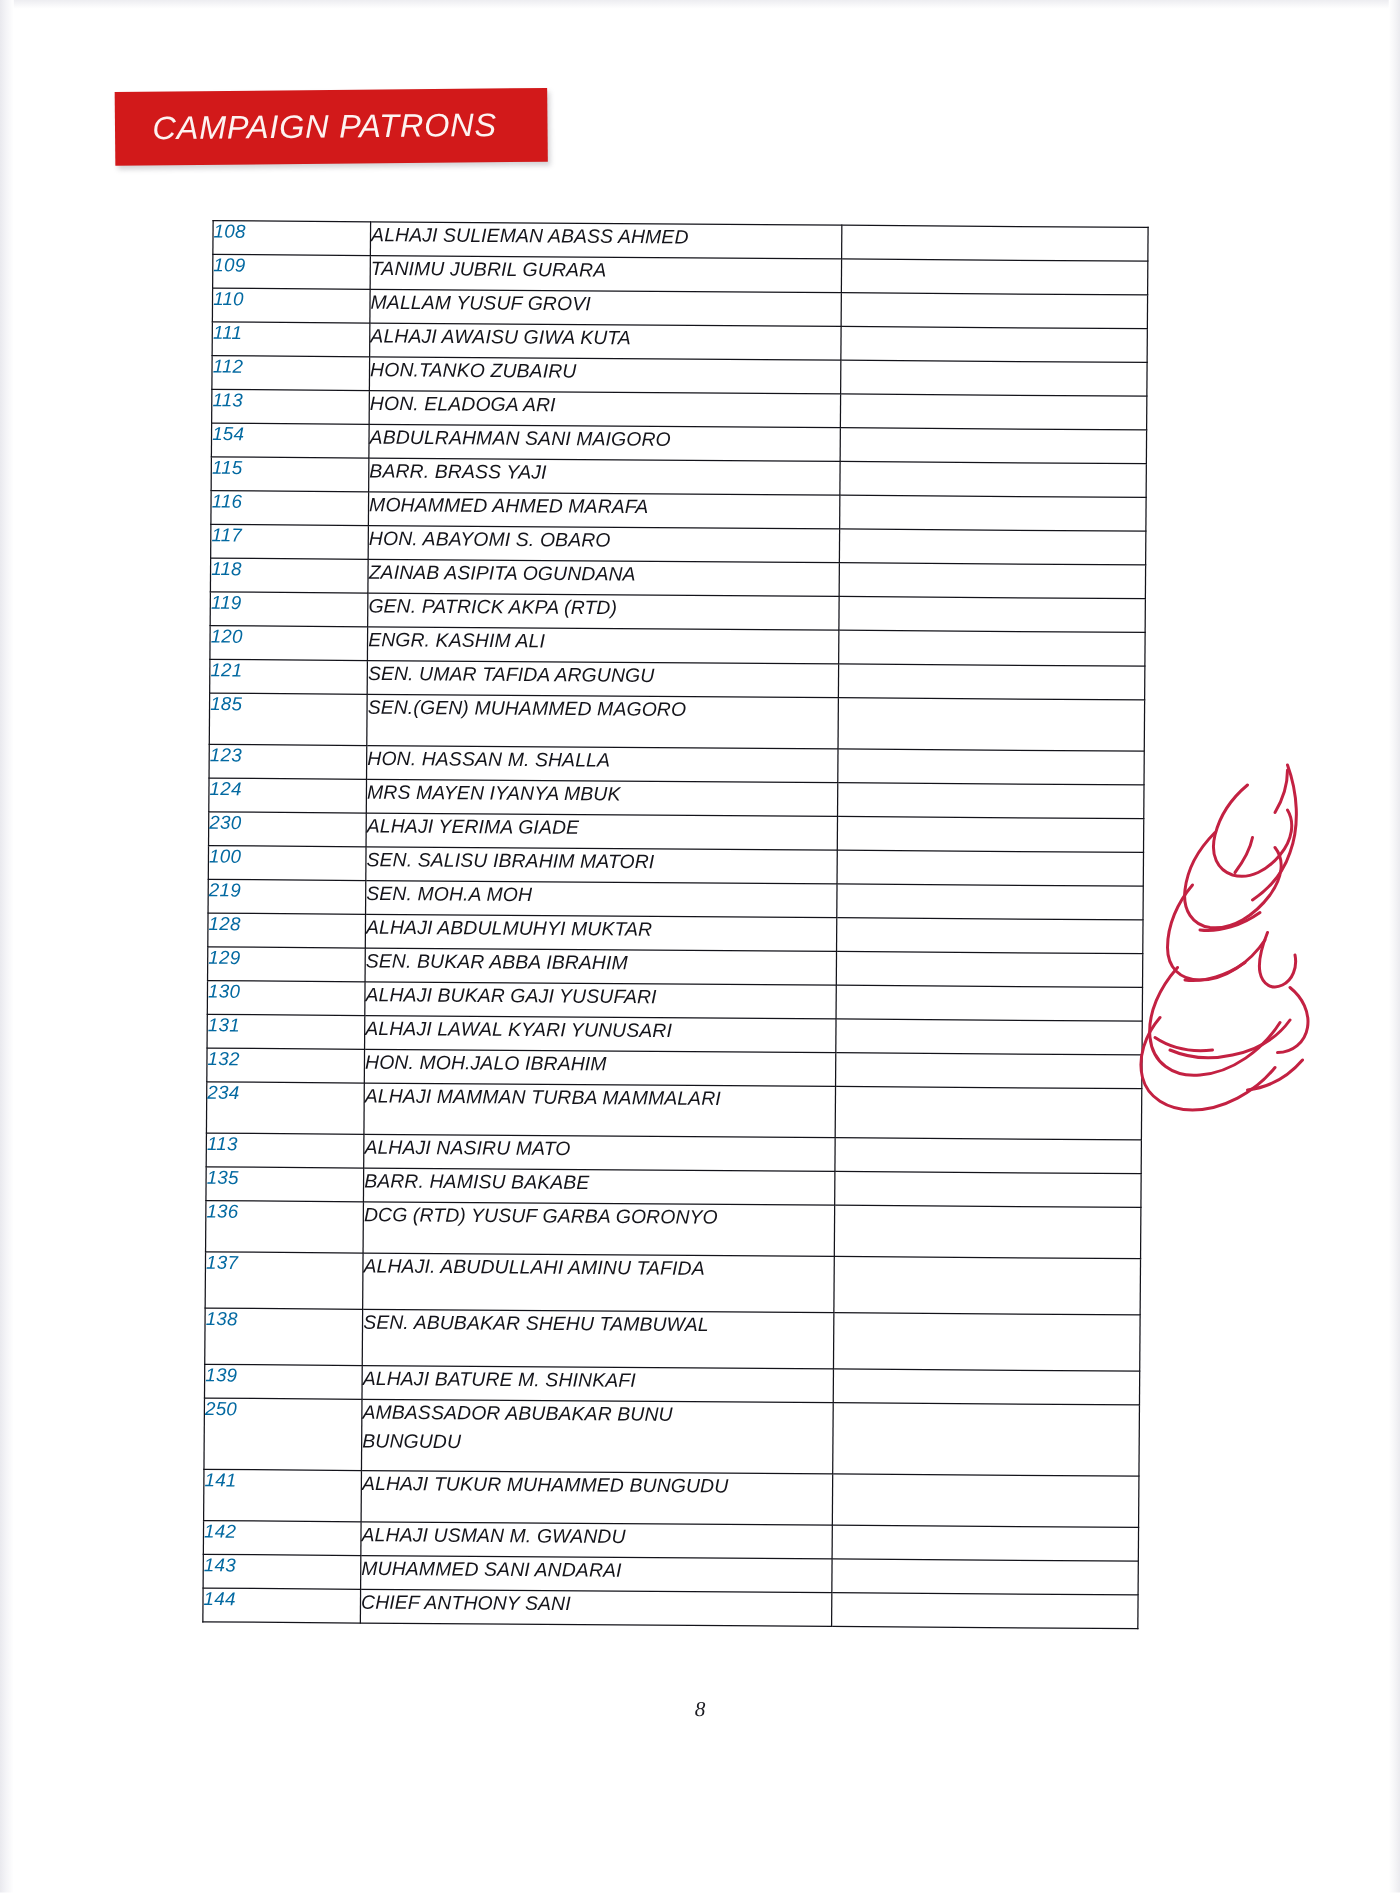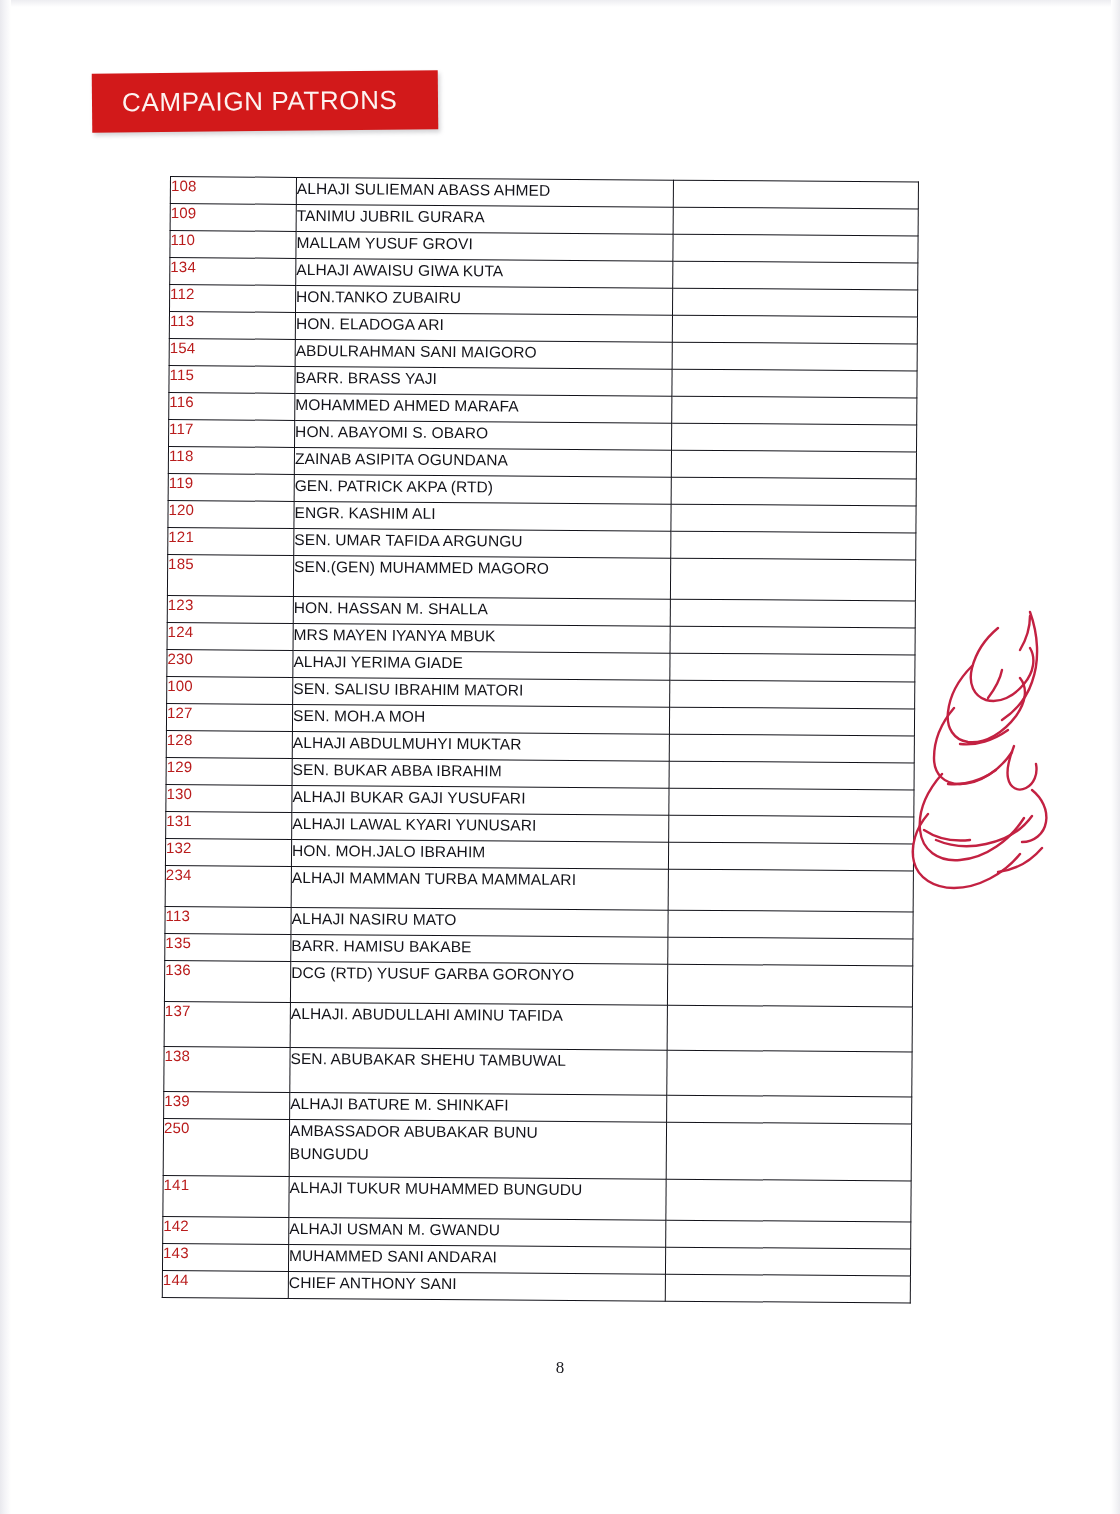--- a/index.html
+++ b/index.html
@@ -13,20 +13,21 @@
     position: relative;
     overflow: hidden;
     font-family: "Liberation Sans", sans-serif;
   }
 
   
   #page {
     position: absolute;
     inset: 0;
     background: #ffffff;
+    font-style: italic;
   }
   .edge-shade-left {
     position: absolute;
     left: 0; top: 0; bottom: 0;
     width: 11px;
     background: linear-gradient(to right, #e9e9ee 0%, #f4f4f7 45%, #ffffff 100%);
   }
   .edge-shade-right {
     position: absolute;
     right: 0; top: 0; bottom: 0;
@@ -81,21 +82,21 @@
   table.patrons col.c-blank { width: 245px; }
 
   table.patrons td {
     border: 1.6px solid #13131a;
     padding: 0;
     vertical-align: top;
     background: #ffffff;
   }
   td.num {
     font-size: 15px;
-    color: #b91c1c;
+    color: #0369a1;
     padding: 2px 0 0 11px;
     letter-spacing: 0.2px;
   }
   td.name {
     font-size: 15.5px;
     color: #14141a;
     padding: 4px 0 0 14px;
     letter-spacing: 0.1px;
     white-space: pre-line;
     line-height: 1.48;
@@ -163,21 +164,21 @@
             <td class="num">109</td>
             <td class="name">TANIMU  JUBRIL GURARA</td>
             <td class="blank"></td>
           </tr>
           <tr class="r-normal">
             <td class="num">110</td>
             <td class="name">MALLAM YUSUF  GROVI</td>
             <td class="blank"></td>
           </tr>
           <tr class="r-normal">
-            <td class="num">134</td>
+            <td class="num">111</td>
             <td class="name">ALHAJI AWAISU GIWA KUTA</td>
             <td class="blank"></td>
           </tr>
           <tr class="r-normal">
             <td class="num">112</td>
             <td class="name">HON.TANKO ZUBAIRU</td>
             <td class="blank"></td>
           </tr>
           <tr class="r-normal">
             <td class="num">113</td>
@@ -243,21 +244,21 @@
             <td class="num">230</td>
             <td class="name">ALHAJI YERIMA GIADE</td>
             <td class="blank"></td>
           </tr>
           <tr class="r-normal">
             <td class="num">100</td>
             <td class="name">SEN. SALISU IBRAHIM MATORI</td>
             <td class="blank"></td>
           </tr>
           <tr class="r-normal">
-            <td class="num">127</td>
+            <td class="num">219</td>
             <td class="name">SEN. MOH.A MOH</td>
             <td class="blank"></td>
           </tr>
           <tr class="r-normal">
             <td class="num">128</td>
             <td class="name">ALHAJI  ABDULMUHYI MUKTAR</td>
             <td class="blank"></td>
           </tr>
           <tr class="r-normal">
             <td class="num">129</td>

